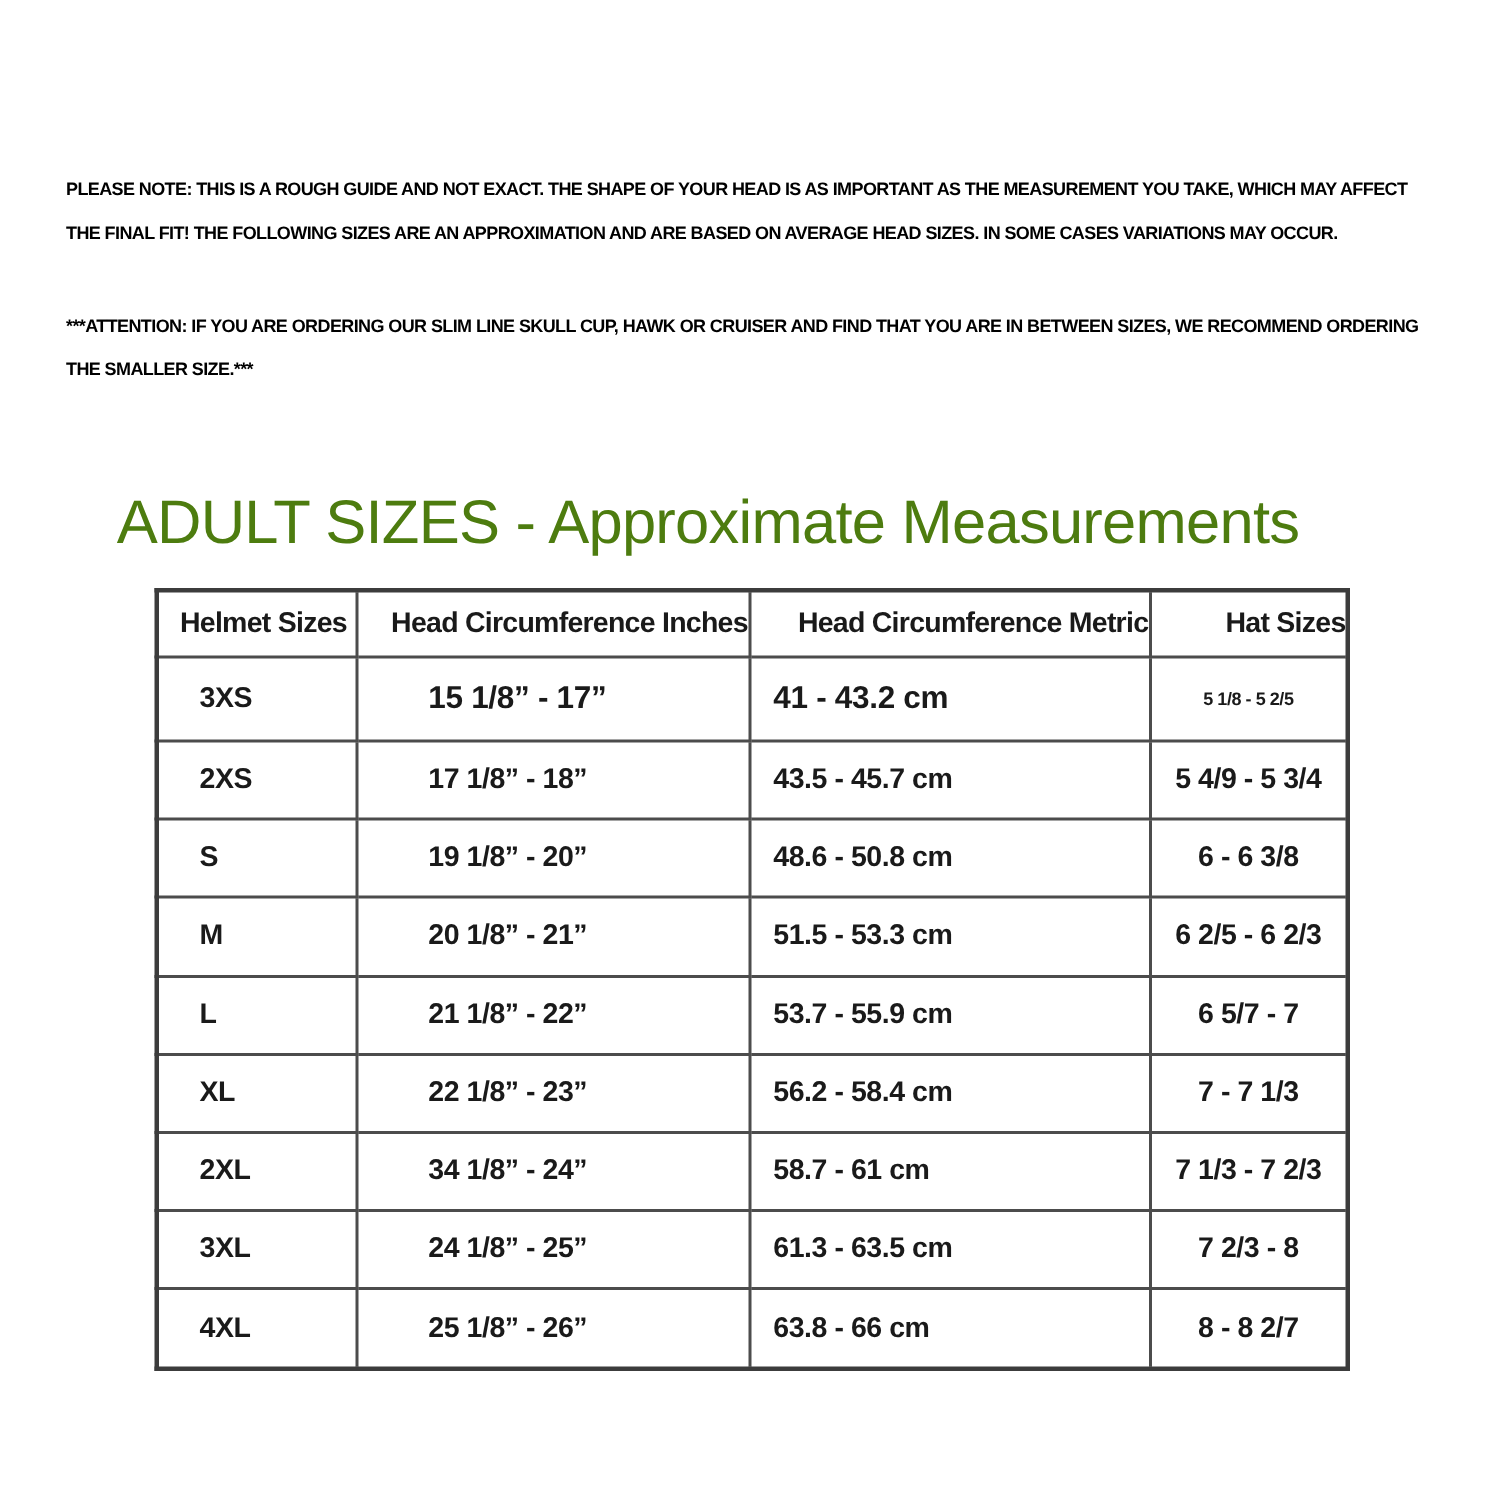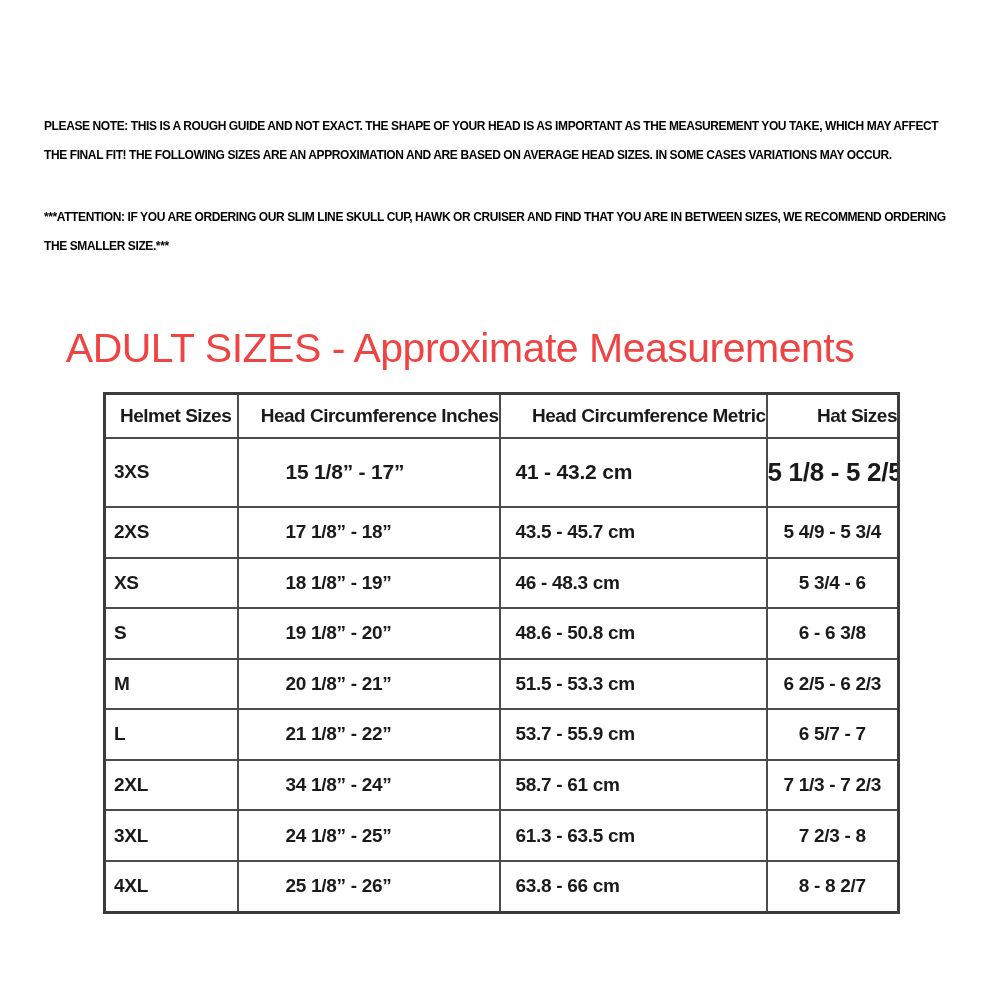--- a/index.html
+++ b/index.html
@@ -35,21 +35,22 @@
     left: 0;
     top: 326px;
     width: 920px;
     margin: 0;
     text-align: center;
     font-family: "Liberation Sans", sans-serif;
     font-weight: 400;
     font-size: 41px;
     line-height: 44px;
     letter-spacing: -0.5px;
-    color: #ef4444;
+    color: #4d7c0f;
+    padding-left: 12px;
   }
   table.size-table {
     position: absolute;
     left: 103px;
     top: 392px;
     width: 794px;
     height: 522px;
     border-collapse: collapse;
     table-layout: fixed;
     border: 3px solid #3c3c3c;
@@ -66,33 +67,33 @@
     white-space: nowrap;
     overflow: hidden;
   }
   .size-table thead tr { height: 44px; }
   .size-table th {
     font-size: 19px;
     letter-spacing: -0.5px;
     text-align: right;
   }
   .size-table th.c0 { text-align: left; padding-left: 14px; }
-  .size-table td.c0 { text-align: left; padding-left: 8px; }
+  .size-table td.c0 { text-align: left; padding-left: 27px; }
   .size-table td.c1 { text-align: left; padding-left: 47px; }
   .size-table td.c2 { text-align: left; padding-left: 15px; margin-top: 28px; }
   .size-table td.c3 { text-align: center; }
   
   .size-table tbody tr.row-first td.c1,
   .size-table tbody tr.row-first td.c2 {
     font-size: 21px;
     letter-spacing: -0.2px;
     font-weight: 800;
   }
   .size-table tbody tr.row-first td.c3 {
-    font-size: 26px;
+    font-size: 12px;
     font-weight: 800;
   }
 </style>
 </head>
 <body>
 
 <div class="page">
 
   <p class="note">PLEASE NOTE: THIS IS A ROUGH GUIDE AND NOT EXACT. THE SHAPE OF YOUR HEAD IS AS IMPORTANT AS THE MEASUREMENT YOU TAKE, WHICH MAY AFFECT THE FINAL FIT! THE FOLLOWING SIZES ARE AN APPROXIMATION AND ARE BASED ON AVERAGE HEAD SIZES. IN SOME CASES VARIATIONS MAY OCCUR.</p>
 
@@ -122,42 +123,42 @@
         <td class="c2">41 - 43.2 cm</td>
         <td class="c3">5 1/8 - 5 2/5</td>
       </tr>
       <tr>
         <td class="c0">2XS</td>
         <td class="c1">17 1/8” - 18”</td>
         <td class="c2">43.5 - 45.7 cm</td>
         <td class="c3">5 4/9 - 5 3/4</td>
       </tr>
       <tr>
-        <td class="c0">XS</td>
-        <td class="c1">18 1/8” - 19”</td>
-        <td class="c2">46 - 48.3 cm</td>
-        <td class="c3">5 3/4 - 6</td>
-      </tr>
-      <tr>
         <td class="c0">S</td>
         <td class="c1">19 1/8” - 20”</td>
         <td class="c2">48.6 - 50.8 cm</td>
         <td class="c3">6 - 6 3/8</td>
       </tr>
       <tr>
         <td class="c0">M</td>
         <td class="c1">20 1/8” - 21”</td>
         <td class="c2">51.5 - 53.3 cm</td>
         <td class="c3">6 2/5 - 6 2/3</td>
       </tr>
       <tr>
         <td class="c0">L</td>
         <td class="c1">21 1/8” - 22”</td>
         <td class="c2">53.7 - 55.9 cm</td>
         <td class="c3">6 5/7 - 7</td>
+      </tr>
+      <tr>
+        <td class="c0">XL</td>
+        <td class="c1">22 1/8” - 23”</td>
+        <td class="c2">56.2 - 58.4 cm</td>
+        <td class="c3">7 - 7 1/3</td>
       </tr>
       <tr>
         <td class="c0">2XL</td>
         <td class="c1">34 1/8” - 24”</td>
         <td class="c2">58.7 - 61 cm</td>
         <td class="c3">7 1/3 - 7 2/3</td>
       </tr>
       <tr>
         <td class="c0">3XL</td>
         <td class="c1">24 1/8” - 25”</td>

